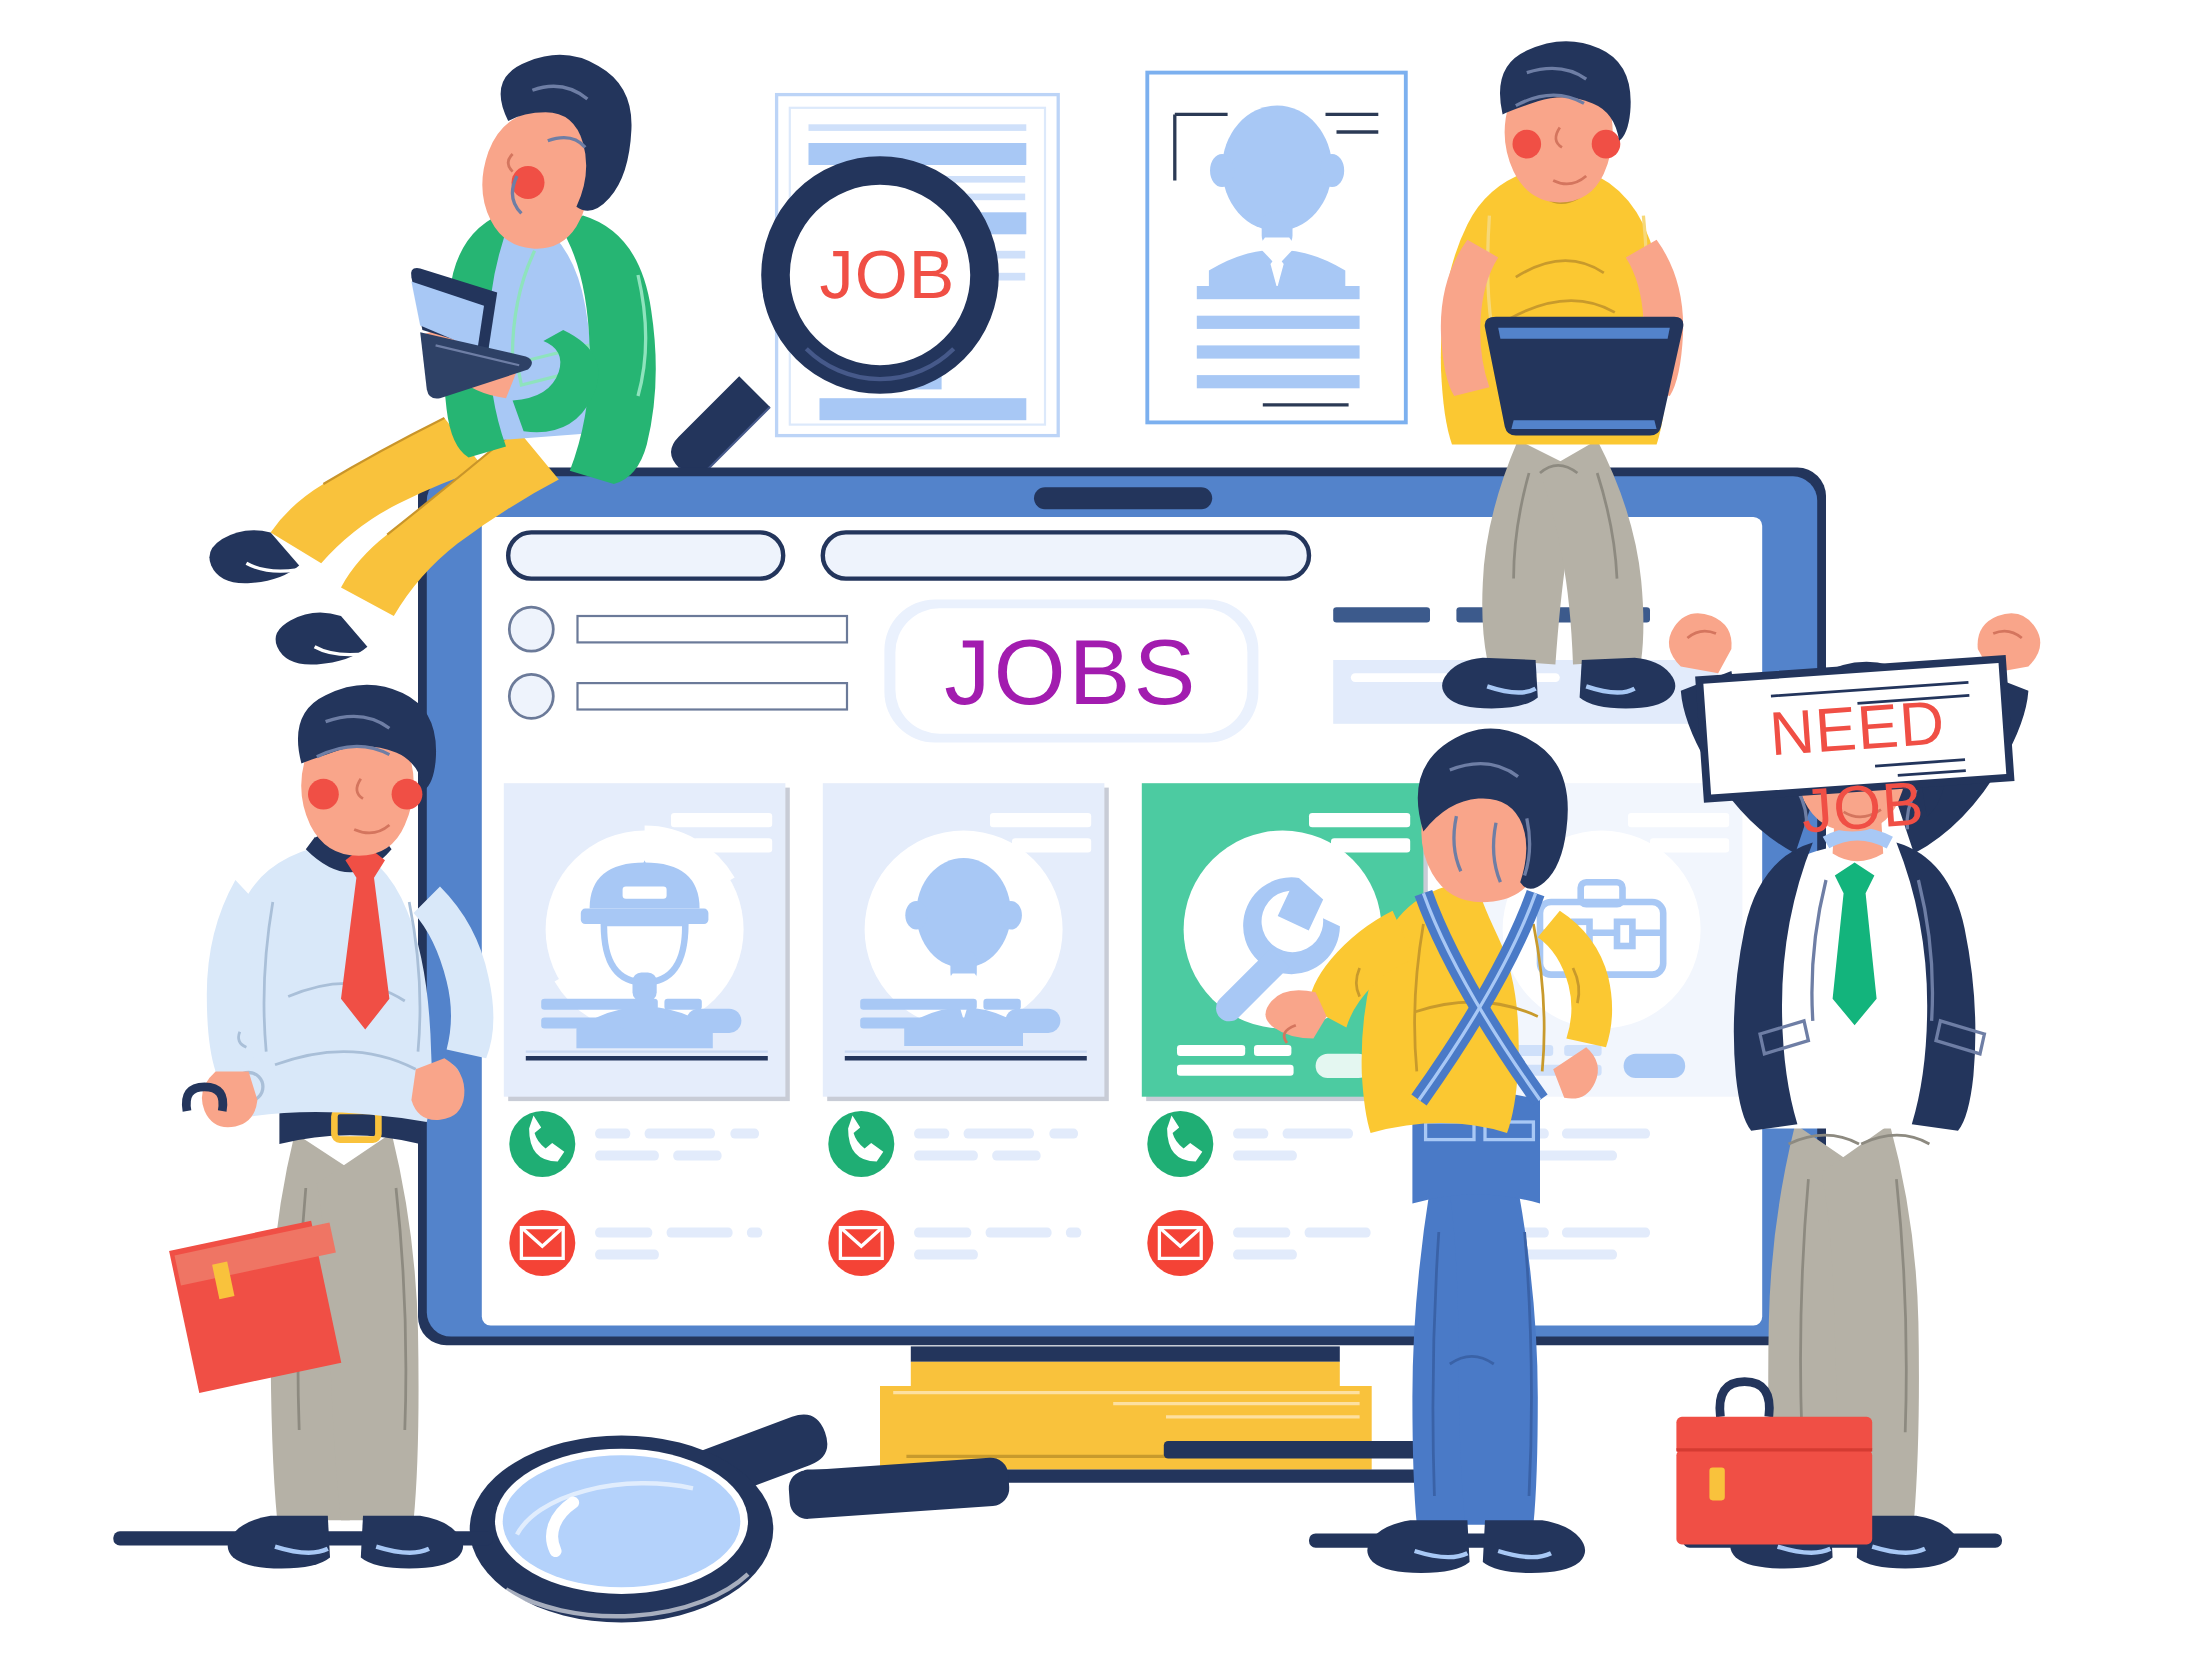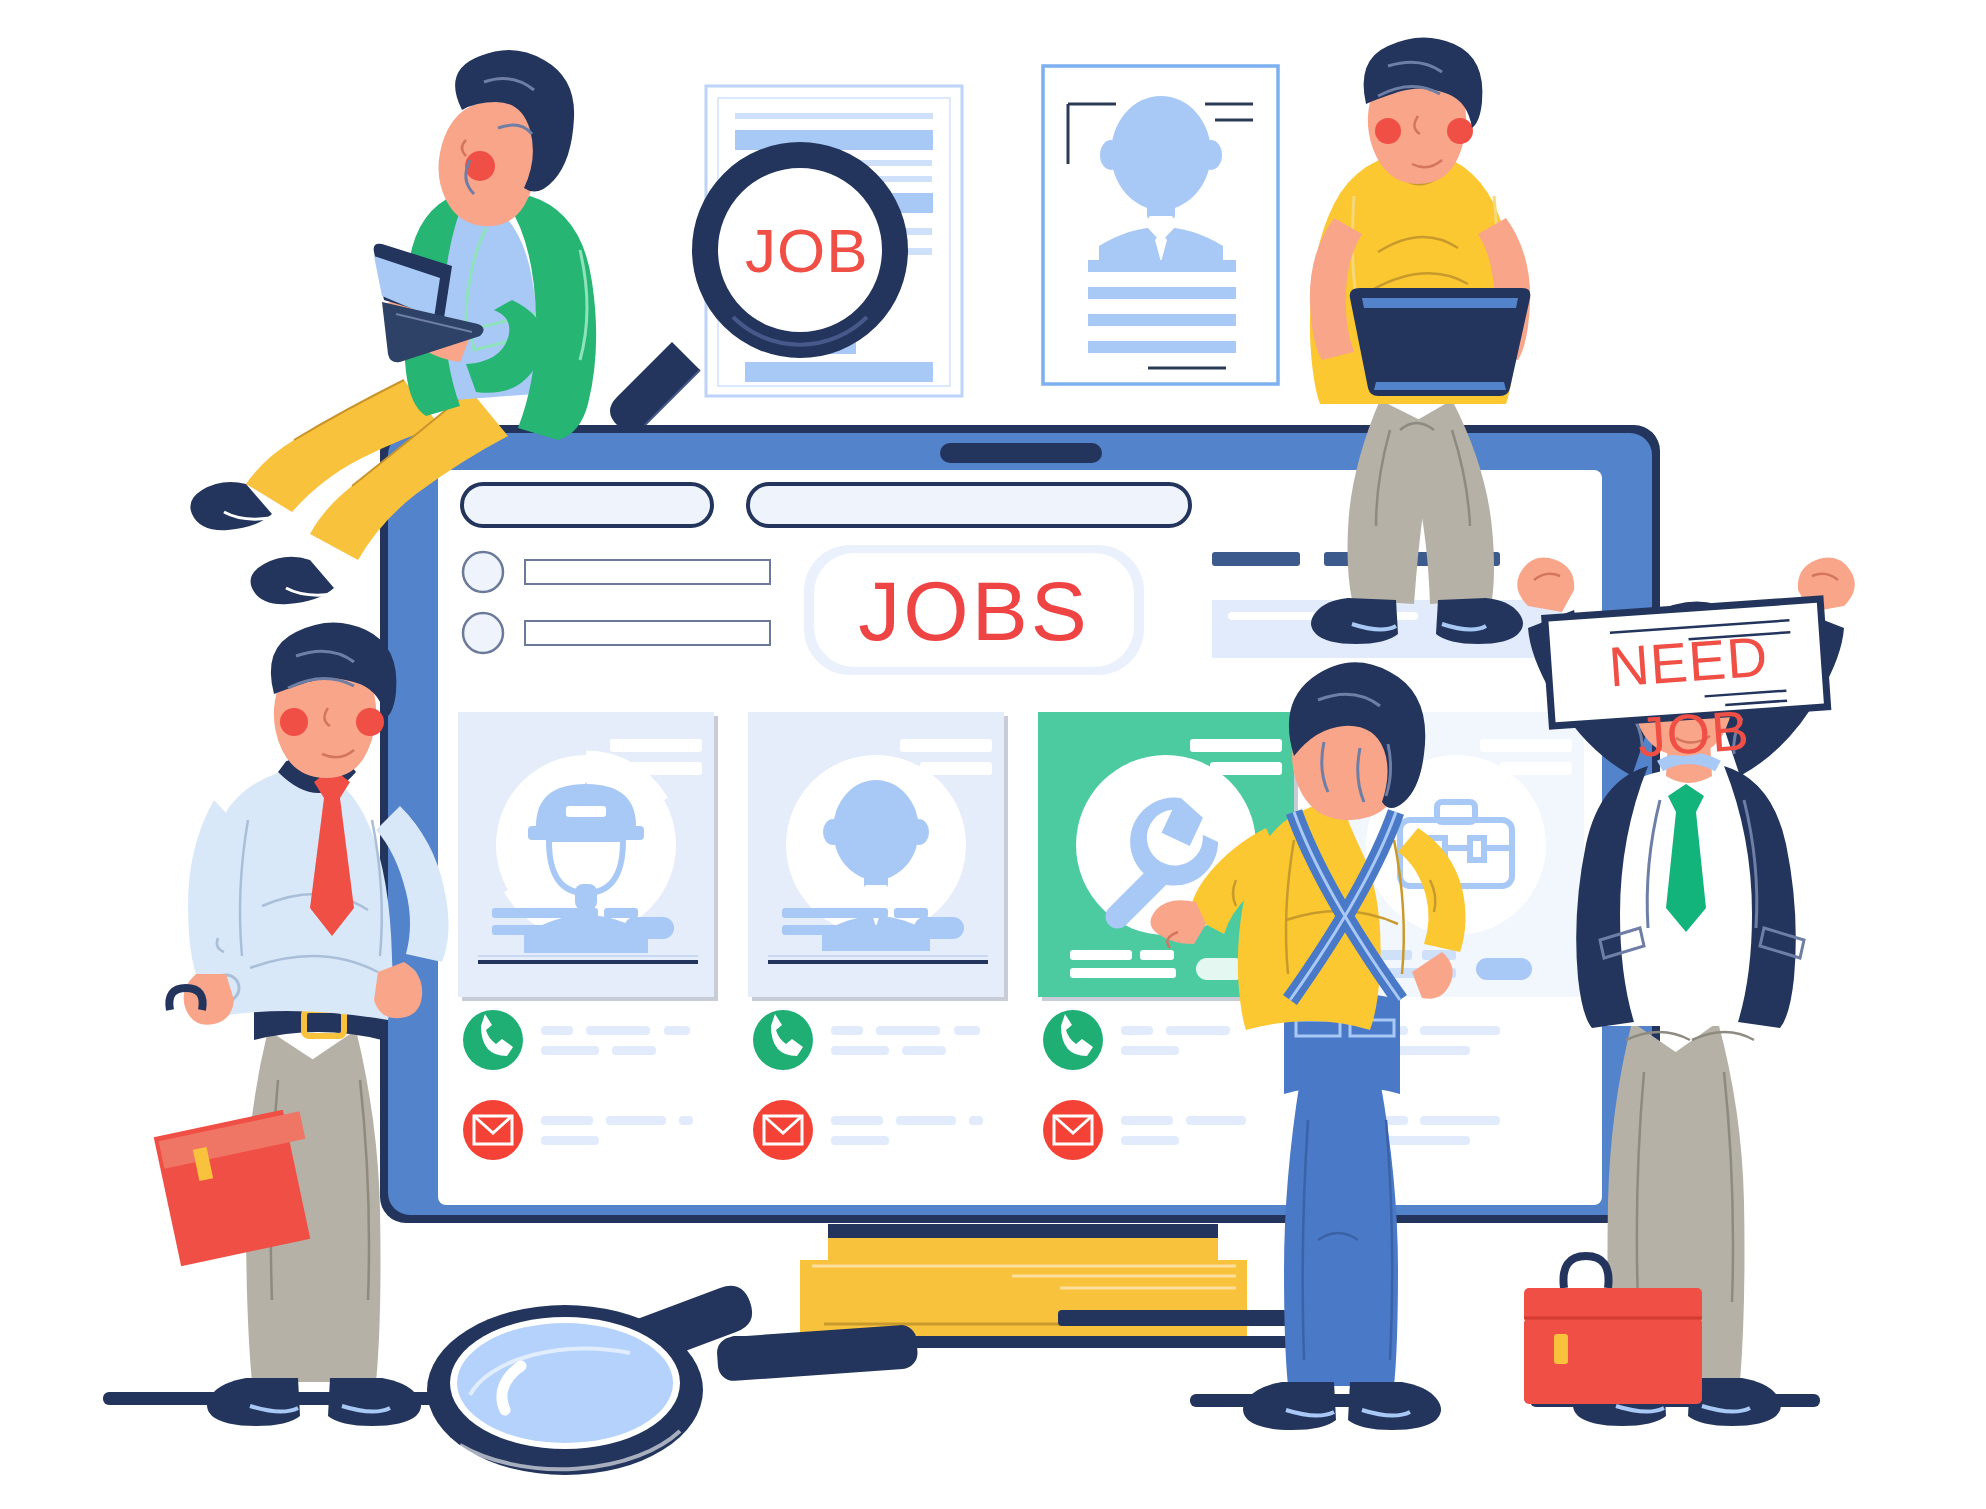--- a/index.html
+++ b/index.html
@@ -525,19 +525,19 @@
         <path d="M1612 628 h180 M1690 640 h102" stroke="#23355c" stroke-width="2.5"></path>
         <path d="M1702 698 h82 M1722 708 h62" stroke="#23355c" stroke-width="2.5"></path>
       </g>
     </g>
 
   </svg>
 
   <div class="abs txt-job" style="left: 745px; top: 215px; width: 110px; text-align: center; font-size: 62px; font-weight: 400; letter-spacing: 1px; line-height: 72px; color: rgb(240, 79, 69);">JOB</div>
 
   <div class="abs" style="left:834px;top:565px;width:280px;text-align:center;font-size:84px;font-weight:400;
-              letter-spacing:3px;line-height:92px;color:#ef4444;">JOBS</div>
+              letter-spacing:3px;line-height:92px;color:#a21caf;">JOBS</div>
 
   <div class="abs" style="left:1556px;top:626px;width:270px;text-align:center;font-size:56px;font-weight:400;
               letter-spacing:1px;line-height:72px;color:#f04f45;transform:rotate(-4deg);
               transform-origin:center center;">NEED JOB</div>
 
 </div>
 
 </body></html>

